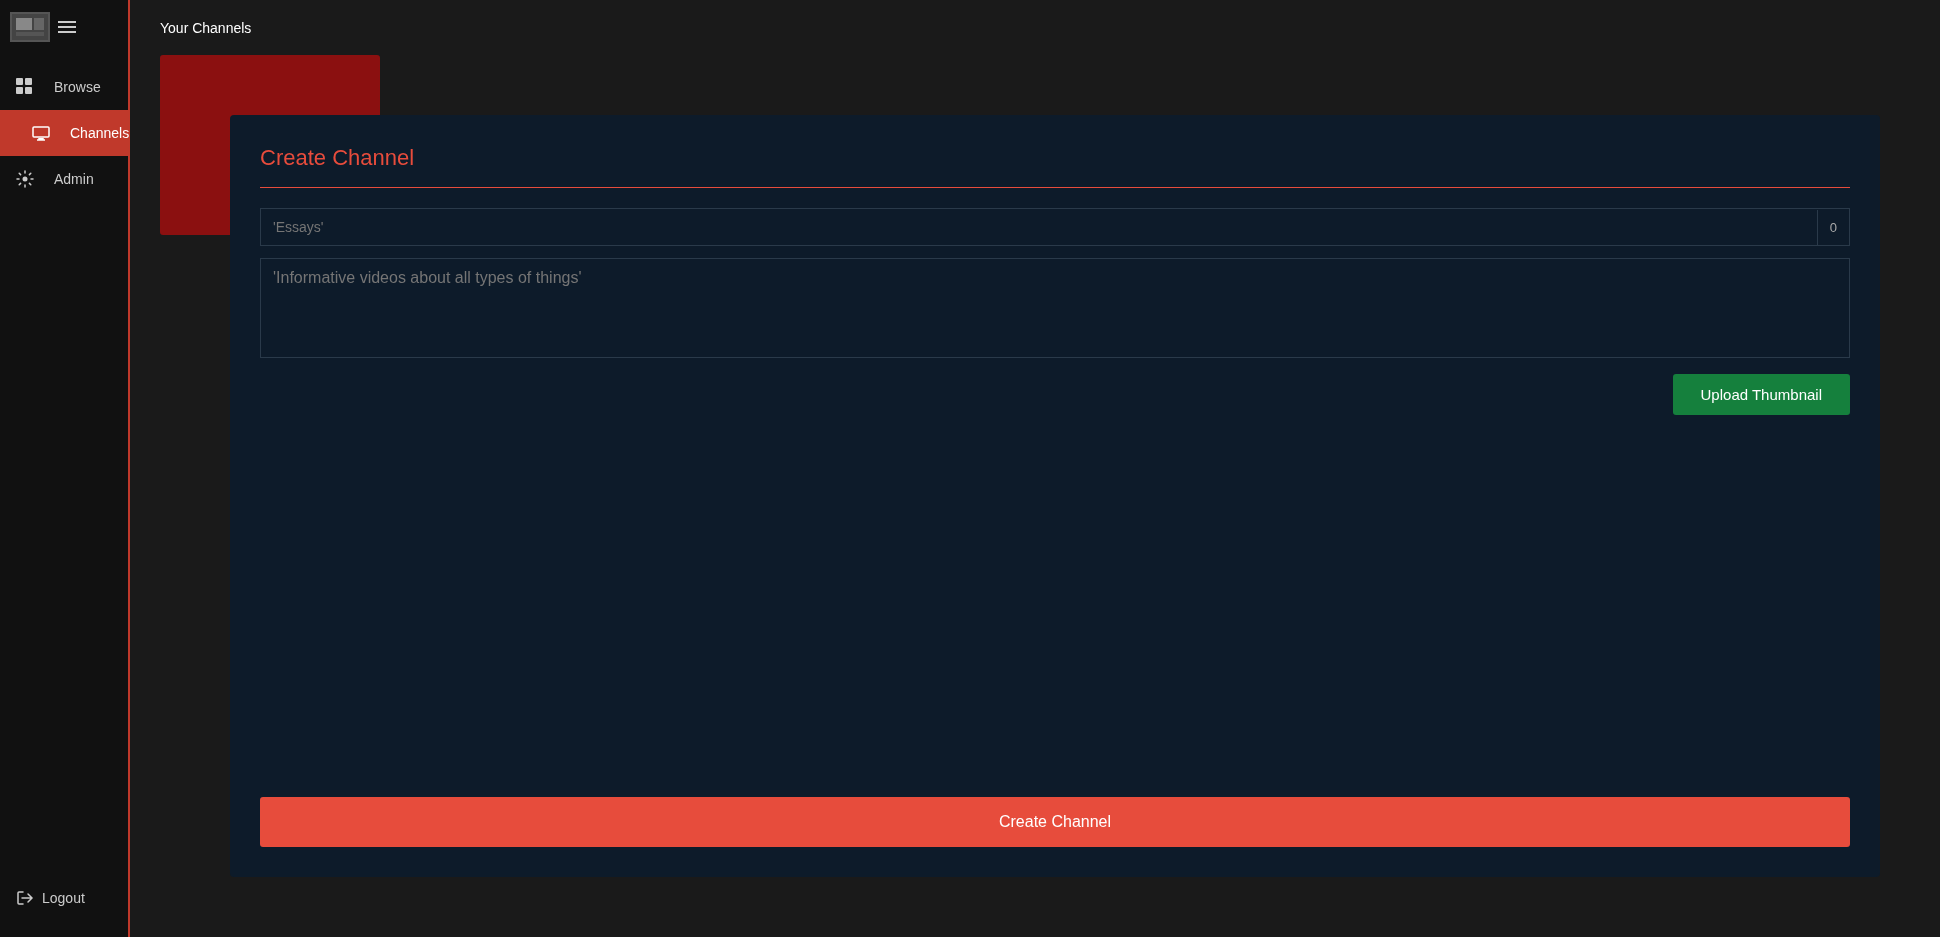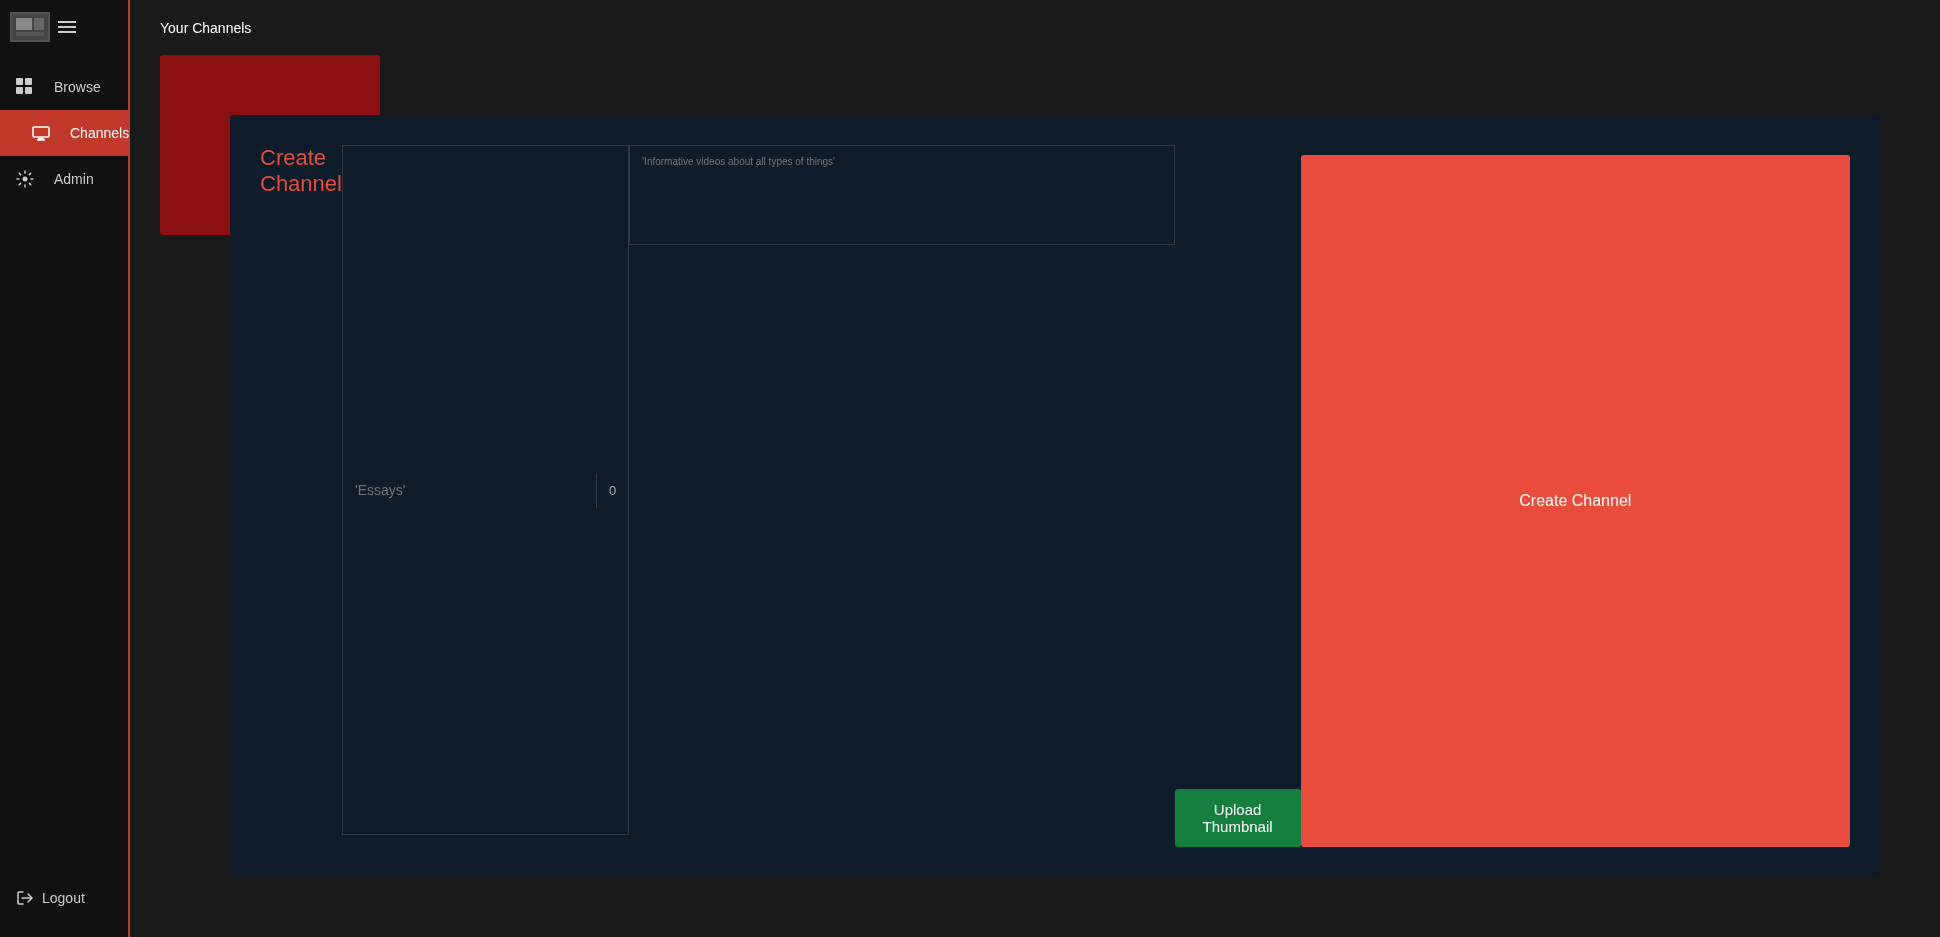--- a/index.html
+++ b/index.html
@@ -132,21 +132,21 @@
     .modal-overlay {
       position: absolute;
       top: 115px;
       left: 100px;
       right: 60px;
       bottom: 60px;
       background: #0d1b2a;
       border-radius: 4px;
       padding: 30px;
       display: flex;
-      flex-direction: row;
+      flex-direction: column;
     }
 
     .modal-title {
       color: #e74c3c;
       font-size: 22px;
       font-weight: 500;
       margin-bottom: 16px;
     }
 
     .modal-divider {
@@ -180,21 +180,21 @@
       padding: 10px 12px;
       border-left: 1px solid #2a3a4a;
     }
 
     .description-input {
       width: 100%;
       background: transparent;
       border: 1px solid #2a3a4a;
       outline: none;
       color: #ccc;
-      font-size: 10px;
+      font-size: 16px;
       padding: 10px 12px;
       resize: none;
       height: 100px;
       margin-bottom: 16px;
       font-family: inherit;
     }
 
     .upload-thumbnail-btn {
       align-self: flex-end;
       background: #15803d;

